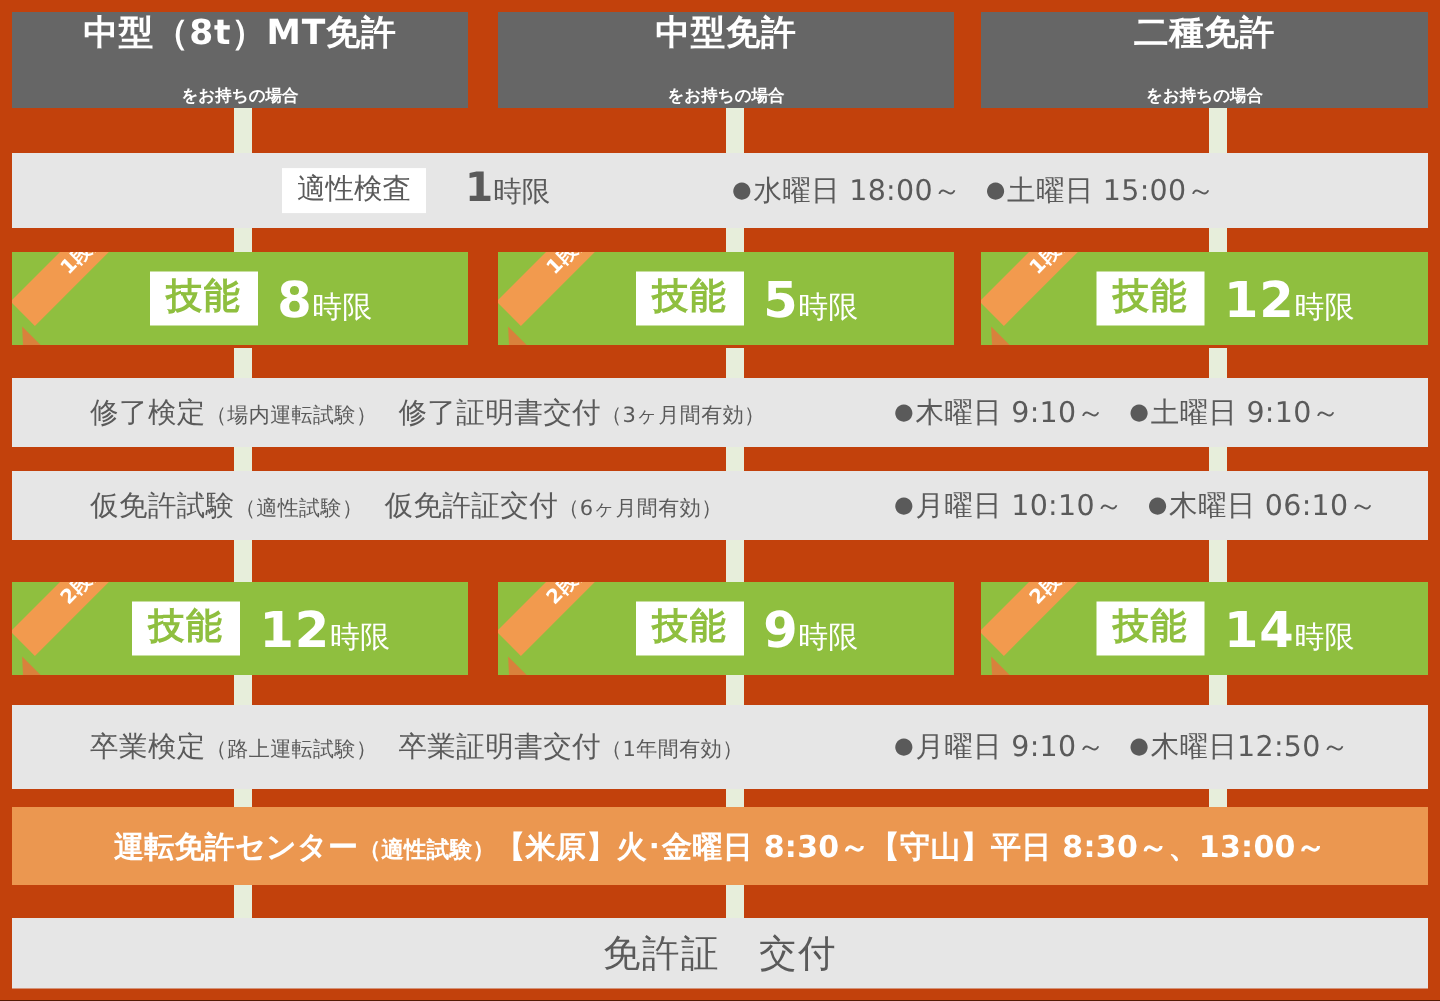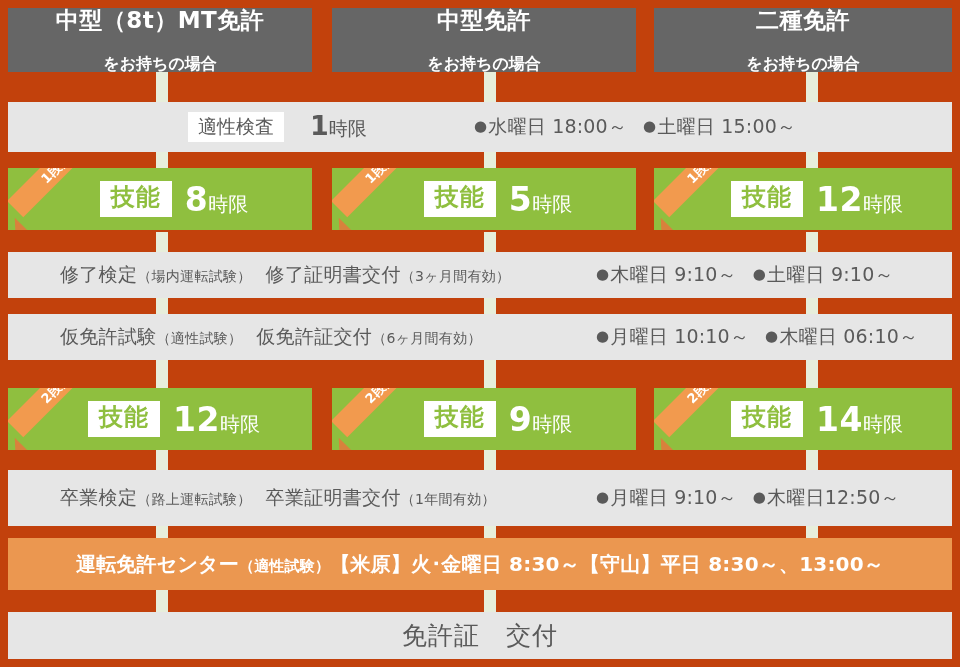--- a/index.html
+++ b/index.html
@@ -55,21 +55,21 @@
     justify-content: center;
     line-height: 1.18;
   }
   .header-main {
     font-size: 23px;
     font-weight: bold;
     letter-spacing: 0.5px;
     white-space: nowrap;
   }
   .header-sub {
-    font-size: 16px;
+    font-size: 11px;
     font-weight: bold;
     margin-top: 21px;
     white-space: nowrap;
   }
 
   
   .grey-band {
     background: #e6e6e6;
     color: #5a5a5a;
     display: flex;
@@ -261,21 +261,21 @@
   <div class="header-cell" style="position:absolute; left:654px; top:8px; width:298px; height:64px; z-index:2;">
     <div class="header-main">二種免許</div>
     <div class="header-sub">をお持ちの場合</div>
   </div>
 
   <div class="band grey-band" style="left:8px; top:102px; width:944px; height:50px;text-align:right;">
     <div style="position:absolute; left:180px; top:50%; transform:translateY(-50%); display:flex; align-items:center;">
       <span class="chip">適性検査</span>
       <span class="hours"><span class="num">1</span><span>時限</span></span>
     </div>
-    <div class="sched" style="position:absolute; left:466px; top:50%; transform:translateY(-50%);">
+    <div class="sched" style="position:absolute; left:480px; top:50%; transform:translateY(-50%);">
       <span class="bullet">●</span><span>水曜日 18:00～</span><span class="gap"></span><span class="bullet">●</span><span>土曜日 15:00～</span>
     </div>
   </div>
 
   <div class="green-bar" style="left:8px; top:168px; width:304px; height:62px;">
     <div class="ribbon">
       <div class="band-strip">1段階</div>
       <div class="tail"></div>
     </div>
     <div style="display:flex; align-items:center; margin-left:28px;">

